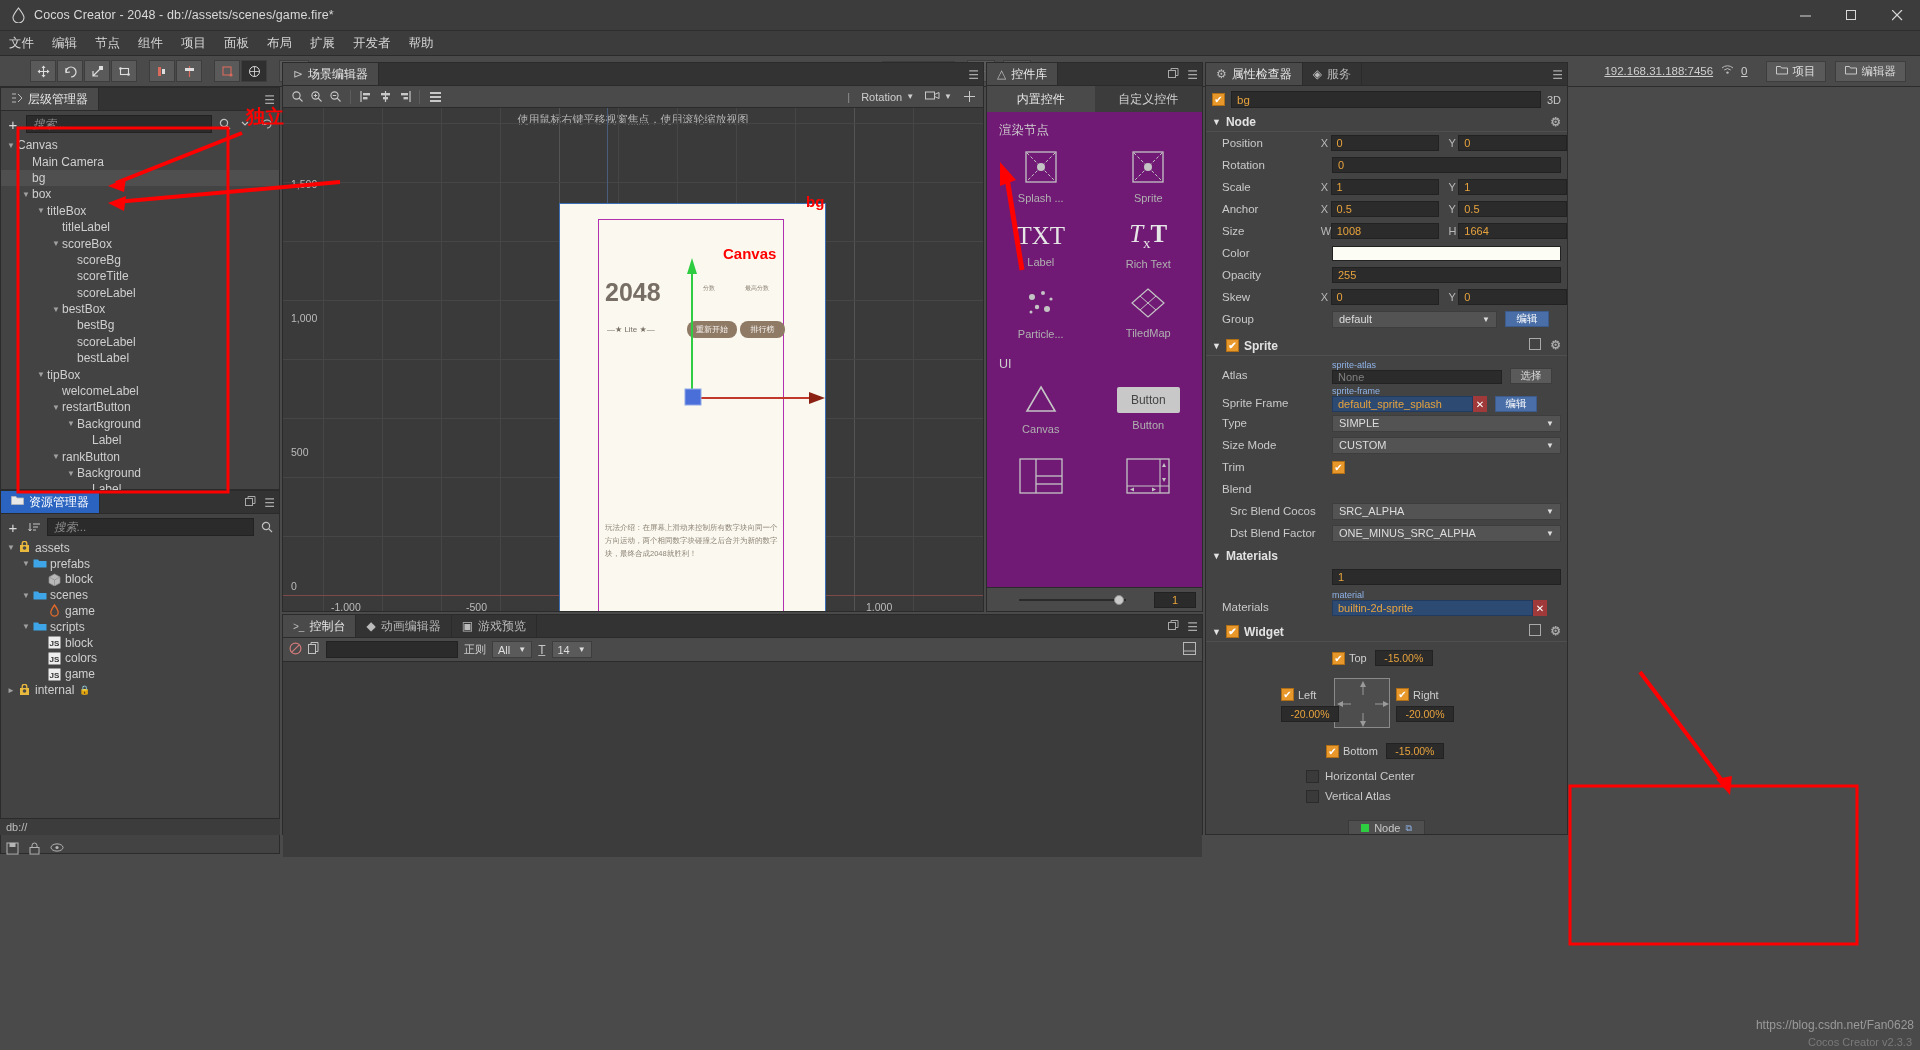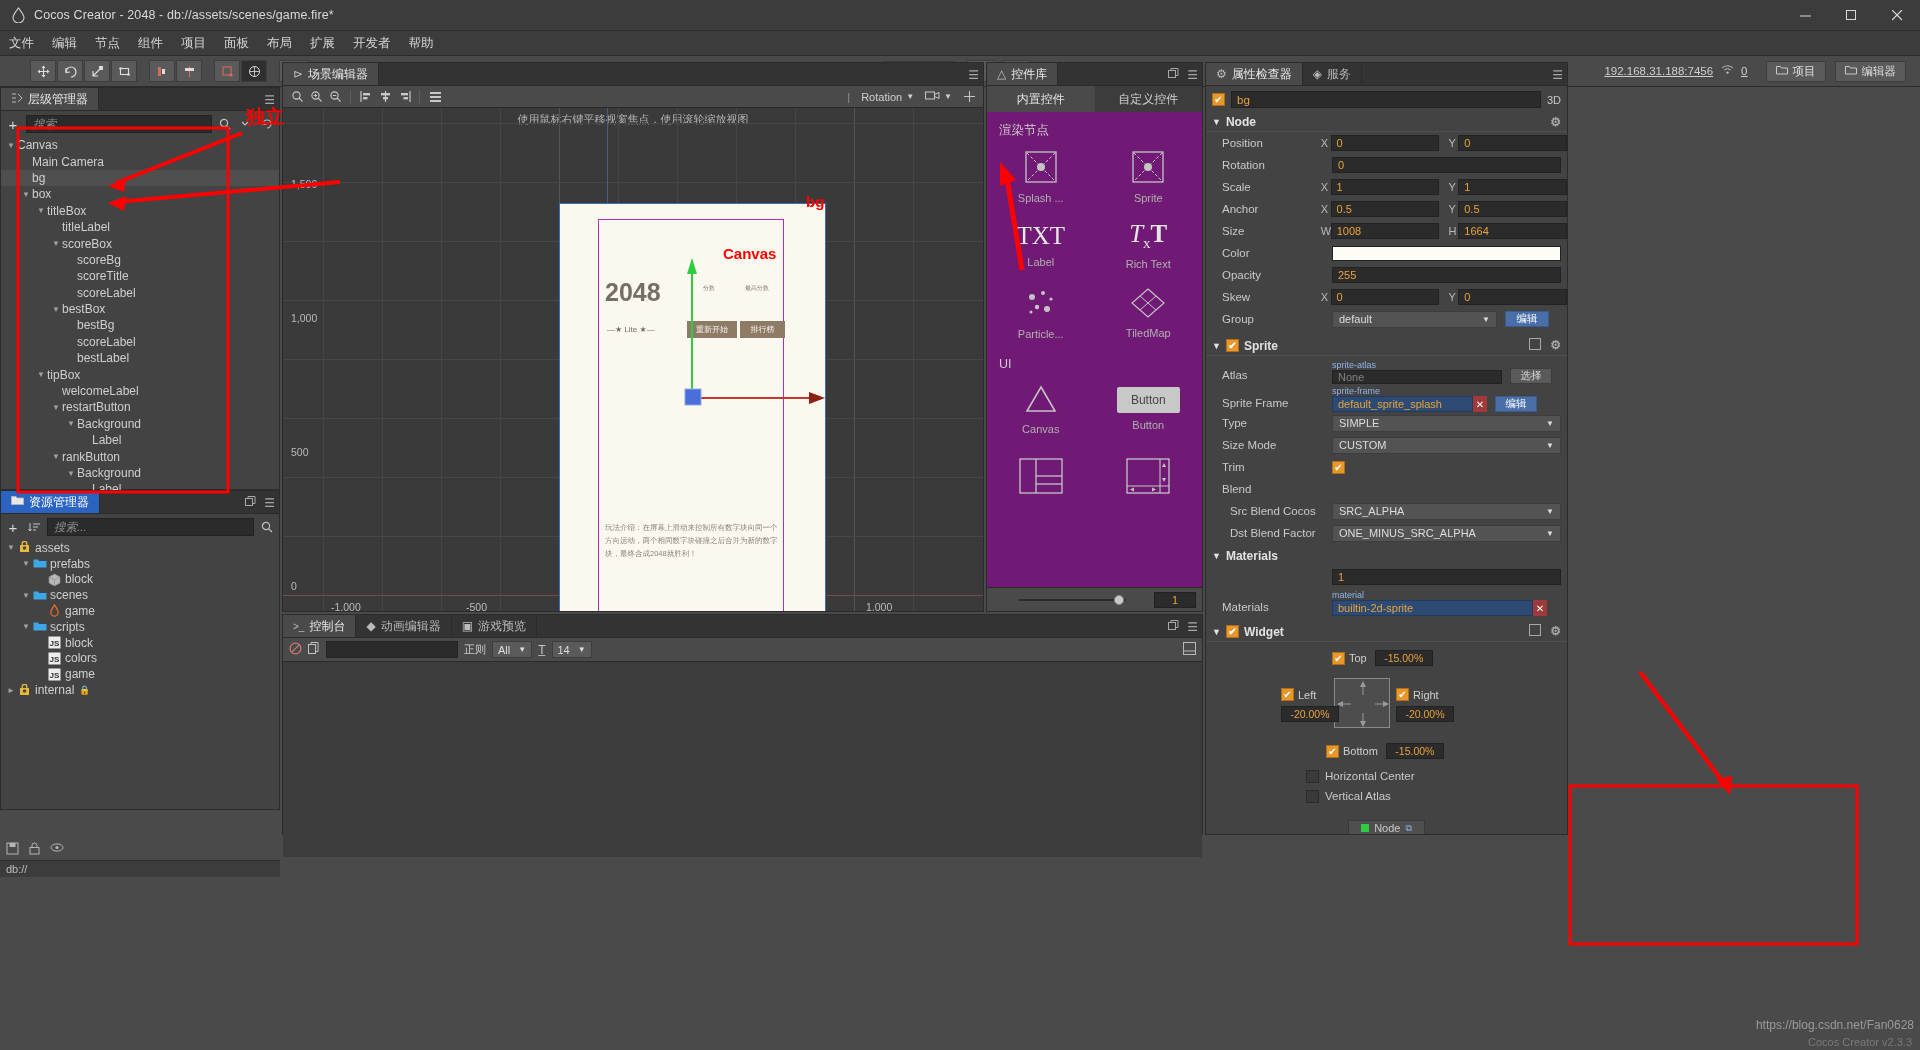--- a/index.html
+++ b/index.html
@@ -83,22 +83,22 @@
   }
   .tree { overflow: hidden; height: calc(100% - 26px); position: relative; }
   .trow { height: 16.4px; display: flex; align-items: center; font-size: 12px; color: #cfcfcf; padding-left: 4px; }
   .trow.sel { background: #4f4f4f; }
   .twist { width: 12px; display: flex; align-items: center; justify-content: center; color: #a0a0a0; font-size: 8px; }
   .twist.empty { visibility: hidden; }
   .tlabel { white-space: nowrap; }
   .ticon { width: 15px; display: flex; align-items: center; justify-content: center; margin-right: 3px; }
 
   
-  #assets { left: 0; top: 490px; width: 280px; height: 320px; background: #434343; }
-  #statusbar { position:absolute; left:0; top:860px; width:280px; height:17px; background:#3c3c3c; border-top:1px solid #2b2b2b; display:flex; align-items:center; padding-left:6px; font-size:11px; color:#bdbdbd; }
+  #assets { left: 0; top: 490px; width: 280px; height: 364px; background: #434343; }
+  #statusbar { position:absolute; left:0; top:818px; width:280px; height:17px; background:#3c3c3c; border-top:1px solid #2b2b2b; display:flex; align-items:center; padding-left:6px; font-size:11px; color:#bdbdbd; }
 
   
   #scene { left: 282px; top: 62px; width: 702px; height: 550px; background: #3c3c3c; }
   .scene-toolbar {
     height: 22px; background: #4a4a4a; display: flex; align-items: center; gap: 3px;
     padding: 0 6px; border-bottom: 1px solid #2b2b2b; font-size: 11px; color: #cfcfcf;
   }
   .st-ico { width: 16px; height: 16px; display:flex; align-items:center; justify-content:center; color:#ccc; }
   .sep { width: 1px; height: 14px; background: #5c5c5c; margin: 0 4px; }
   .scene-view { position: relative; width: 100%; height: calc(100% - 45px); background: #3a3a3a; overflow: hidden; }
@@ -108,21 +108,21 @@
   .grid-major-v { position: absolute; top: 0; bottom: 0; width: 1px; background: #545454; }
   .axis-red { position: absolute; left: 0; right: 0; height: 1px; background: #7d4a4a; }
   .axis-blue { position: absolute; top: 0; bottom: 0; width: 1px; background: #4a5d7d; }
   .axlabel { position: absolute; font-size: 10.5px; color: #bbb; }
 
   .canvas-rect {
     position: absolute; background: #faf8ef; border: 1px solid #3a6fb5;
   }
   .game-frame { position: absolute; border: 1.4px solid #b030b0; }
   .g2048 { position: absolute; font-weight: bold; color: #776e65; }
-  .gbtn { position:absolute; border-radius:0; display:flex; align-items:center; justify-content:center; color:#f9f6f2; }
+  .gbtn { position:absolute; border-radius:8px; display:flex; align-items:center; justify-content:center; color:#f9f6f2; }
   .gtext { position: absolute; color: #776e65; }
 
   #widgets { left: 986px; top: 62px; width: 217px; height: 550px; background: #3c3c3c; }
   .wl-tabs { display: flex; height: 26px; }
   .wl-tab { flex: 1; display:flex; align-items:center; justify-content:center; font-size:12px; color:#cfcfcf; background:#3c3c3c; }
   .wl-tab.active { background: #4a4a4a; color: #e6e6e6; }
   .wl-section { font-size: 12.5px; color: #cfcfcf; padding: 10px 0 4px 12px; }
   .wl-grid { display: grid; grid-template-columns: 1fr 1fr; }
   .wl-item { height: 68px; display: flex; flex-direction: column; align-items: center; justify-content: center; gap: 6px; }
   .wl-item .lbl { font-size: 11px; color: #b0b0b0; }

